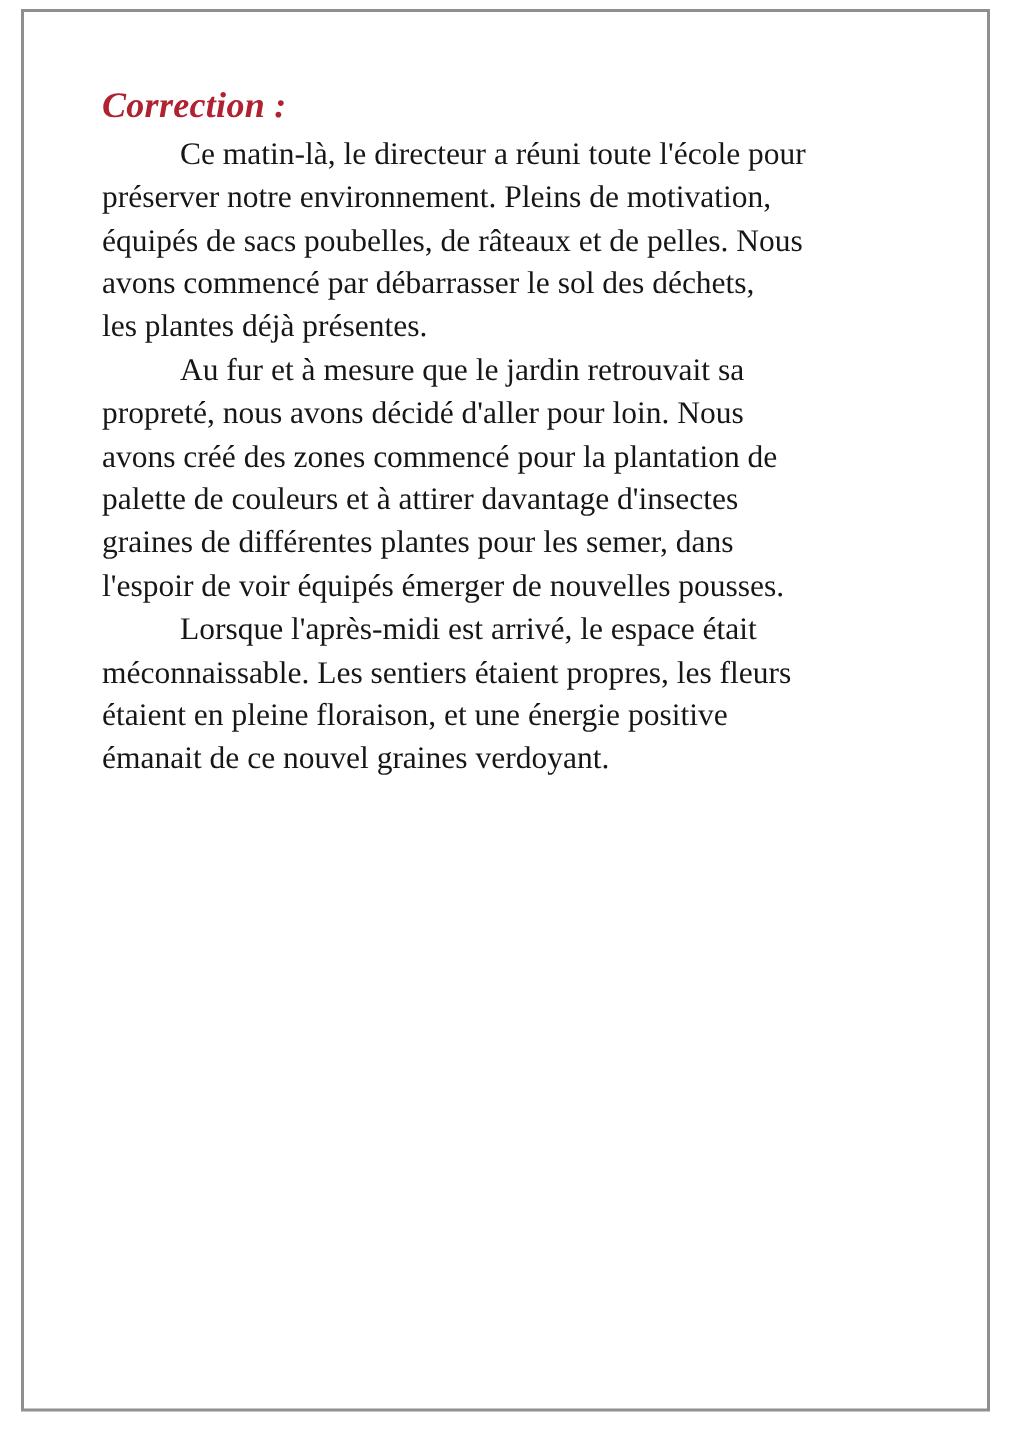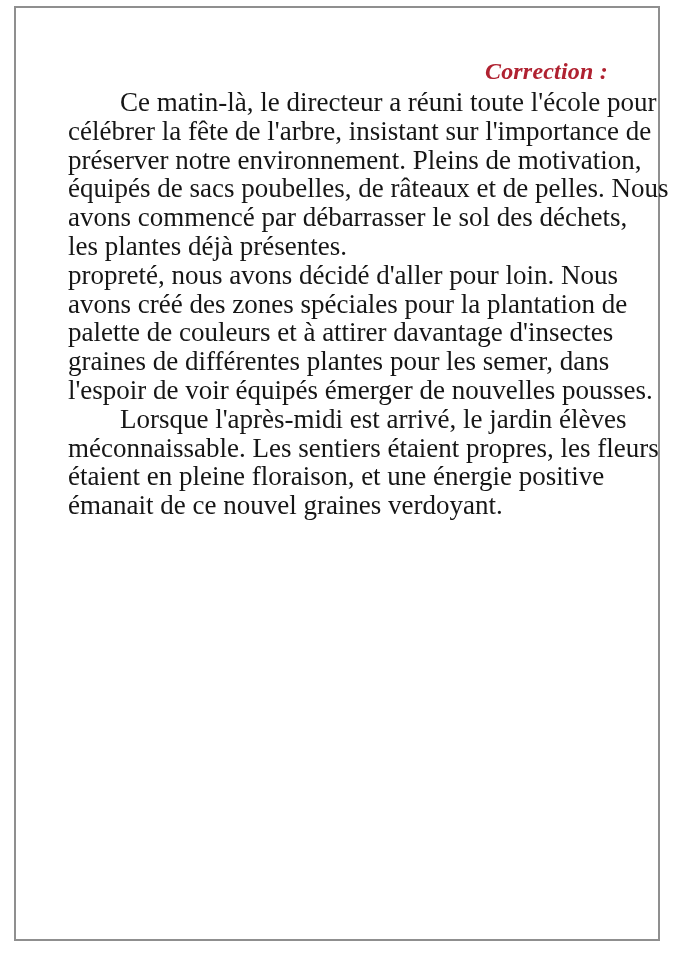--- a/index.html
+++ b/index.html
@@ -26,59 +26,58 @@
     padding: 48px 50px 20px 52px;
   }
   .doc-title {
     font-size: 24px;
     font-weight: bold;
     font-style: italic;
     color: #b02231;
     line-height: 30px;
     margin: 0 0 2px 0;
     letter-spacing: 0.2px;
-    text-align: right;
   }
   .document-body {
     color: #161616;
   }
   .para {
     margin: 0;
   }
   .line {
-    font-size: 27px;
+    font-size: 21px;
     line-height: 28.8px;
     white-space: nowrap;
     color: #161616;
   }
   .line.first {
     padding-left: 52px;
   }
 </style>
 </head>
 <body>
 
 <div class="page-frame">
   <div class="doc-title" style="color: rgb(176, 34, 49);">Correction :</div>
   <div class="document-body">
       <div class="para">
         <div class="line first">Ce matin-là, le directeur a réuni toute l'école pour</div>
-        <div class="line">célébrer la fête de l'arbre, insistant sur l'importance de</div>
         <div class="line">préserver notre environnement. Pleins de motivation,</div>
         <div class="line">équipés de sacs poubelles, de râteaux et de pelles. Nous</div>
         <div class="line">avons commencé par débarrasser le sol des déchets,</div>
         <div class="line">les plantes déjà présentes.</div>
       </div>
       <div class="para">
+        <div class="line first">Au fur et à mesure que le jardin retrouvait sa</div>
         <div class="line">propreté, nous avons décidé d'aller pour loin. Nous</div>
-        <div class="line">avons créé des zones spéciales pour la plantation de</div>
+        <div class="line">avons créé des zones commencé pour la plantation de</div>
         <div class="line">palette de couleurs et à attirer davantage d'insectes</div>
         <div class="line">graines de différentes plantes pour les semer, dans</div>
         <div class="line">l'espoir de voir équipés émerger de nouvelles pousses.</div>
       </div>
       <div class="para">
-        <div class="line first">Lorsque l'après-midi est arrivé, le jardin élèves</div>
+        <div class="line first">Lorsque l'après-midi est arrivé, le espace était</div>
         <div class="line">méconnaissable. Les sentiers étaient propres, les fleurs</div>
         <div class="line">étaient en pleine floraison, et une énergie positive</div>
         <div class="line">émanait de ce nouvel graines verdoyant.</div>
       </div>
     </div>
 </div>
 
 </body></html>

